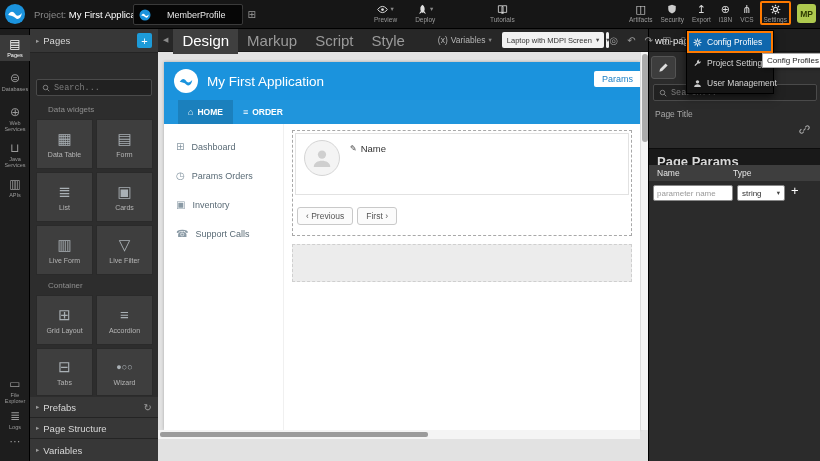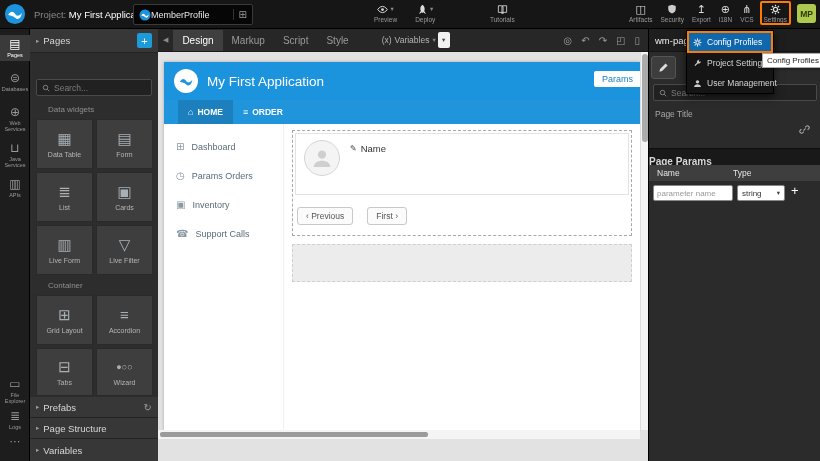--- a/index.html
+++ b/index.html
@@ -6,21 +6,21 @@
 html,body{background:#111}
 body{font-family:"Liberation Sans","DejaVu Sans",sans-serif}
 .app{position:relative;width:820px;height:461px;overflow:hidden;background:#1c1c1c;font-size:10px}
 svg{display:block}
 
 
 .topbar{position:absolute;left:0;top:0;width:820px;height:29px;background:#161616;border-bottom:1px solid #000;z-index:20}
 .logo{position:absolute;left:4px;top:3px;width:22px;height:22px}
 .proj{position:absolute;left:34px;top:9px;font-size:9.5px;color:#fff;white-space:nowrap}
 .proj .pfx{color:#8a8a8a}
-.pagetab{position:absolute;left:133px;top:4px;width:120px;height:21px;background:#060606;border:1px solid #3a3a3a;border-radius:2px;display:flex;align-items:center;gap:0;padding:0 5px;color:#e8e8e8;font-size:9px;cursor:pointer}
+.pagetab{position:absolute;left:133px;top:4px;width:110px;height:21px;background:#060606;border:1px solid #3a3a3a;border-radius:2px;display:flex;align-items:center;gap:16px;padding:0 5px;color:#e8e8e8;font-size:9px;cursor:pointer}
 .pagetab .gh{margin-left:auto;color:#9a9a9a;border-left:1px solid #333;padding-left:5px;font-size:10px}
 .tb-group{position:absolute;top:3px;display:flex;gap:18px}
 .stack{display:flex;flex-direction:column;align-items:center;cursor:pointer}
 .icrow{display:flex;align-items:center;gap:2px;height:12px}
 .stack .lb{font-size:6.5px;color:#9a9a9a;margin-top:1px;white-space:nowrap}
 .caret{font-size:6.5px;color:#8a8a8a}
 .tb-right{position:absolute;right:4px;top:3px;display:flex;gap:8px;align-items:flex-start}
 .settings-wrap{border:2px solid #ff7a00;border-radius:2px;padding:0 2px;margin:-2px -2px 0 -2px}
 .avatar{width:19px;height:19px;border-radius:3px;background:#aec94f;color:#2d3a00;font-weight:bold;font-size:8.5px;display:flex;align-items:center;justify-content:center;margin-top:1px;cursor:pointer}
 
@@ -31,32 +31,32 @@
 .rail-item .lb{font-size:5.5px;text-align:center;line-height:6px;margin-top:1px}
 .rail-item.active{background:#3a3a3a;color:#fff}
 .rail-more{position:absolute;left:0;top:406px;width:30px;text-align:center;color:#9a9a9a;font-size:11px;cursor:pointer}
 
 
 .leftpanel{position:absolute;left:30px;top:29px;width:128px;height:432px;background:#2d2d2d;z-index:5}
 .lp-header{position:absolute;left:0;width:128px;height:22px;background:#373737;border-bottom:1px solid #242424;display:flex;align-items:center;padding:0 6px;color:#d8d8d8;font-size:9.5px;gap:4px;cursor:pointer}
 .lp-header .tri{font-size:6.5px;color:#9a9a9a}
 .addbtn{margin-left:auto;width:15px;height:15px;background:#1d9bd8;color:#fff;border-radius:2px;display:flex;align-items:center;justify-content:center;font-size:11px;cursor:pointer}
 .searchbox{position:absolute;display:flex;align-items:center;gap:4px;background:#212121;border:1px solid #4a4a4a;border-radius:2px;padding:0 5px}
-.searchbox input{background:transparent;border:none;outline:none;color:#bbb;font-size:8.5px;width:100%;font-family:Liberation Sans, sans-serif}
+.searchbox input{background:transparent;border:none;outline:none;color:#bbb;font-size:8.5px;width:100%;font-family:Liberation Mono, monospace}
 .searchbox input::placeholder{color:#7d7d7d}
 .gl{position:absolute;left:18px;color:#8f8f8f;font-size:8px}
 .tile{position:absolute;width:57px;height:50px;background:#3e3e3e;border:1px solid #2a2a2a;display:flex;flex-direction:column;align-items:center;justify-content:center;gap:4px;cursor:grab}
 .tile .ic{color:#a9b0b5;font-size:15px;line-height:16px}
 .tile .lb{color:#b5b5b5;font-size:7px;white-space:nowrap}
 .lp-header .refresh{margin-left:auto;color:#9a9a9a;font-size:10px}
 
 
 .toolbar{position:absolute;left:158px;top:29px;width:490px;height:23px;background:#272727;display:flex;align-items:center;border-bottom:1px solid #1a1a1a;z-index:6}
 .collapse{color:#8a8a8a;font-size:7px;padding:0 5px;cursor:pointer}
-.dtab{padding:5px 9px;font-size:10px;color:#9a9a9a;cursor:pointer}
+.dtab{padding:5px 9px;font-size:15px;color:#9a9a9a;cursor:pointer}
 .dtab.active{background:#3f3f3f;color:#fff}
 .vars{display:flex;align-items:center;gap:3px;color:#b5b5b5;font-size:8.5px;margin-left:24px;cursor:pointer}
 .device{margin-left:10px;background:#f2f2f2;border-radius:2px;height:16px;display:flex;align-items:center;padding:0 5px;font-size:7.5px;color:#333;gap:4px;cursor:pointer;white-space:nowrap}
 .devcaret{background:#f2f2f2;border-radius:2px;height:16px;width:12px;margin-left:2px;display:flex;align-items:center;justify-content:center;font-size:6.5px;color:#444;cursor:pointer}
 .ticons{margin-left:auto;display:flex;gap:9px;color:#9a9a9a;font-size:10px;padding-right:8px}
 .ticons span{cursor:pointer}
 
 
 .canvas{position:absolute;left:158px;top:52px;width:490px;height:409px;background:#e2e2e2;z-index:4}
 .page{position:absolute;left:6px;top:10px;width:476px;height:368px;background:#fff;overflow:hidden;box-shadow:0 0 3px rgba(0,0,0,.25)}
@@ -71,39 +71,39 @@
 .pbody{display:flex;height:306px}
 .sidenav{width:120px;border-right:1px solid #f0f0f0;padding-top:8px}
 .sn-item{display:flex;align-items:center;gap:7px;padding:9px 12px;color:#5a6b76;font-size:9px;cursor:pointer;white-space:nowrap}
 .sn-item .ic{color:#8a9aa5;font-size:10px}
 .pmain{flex:1;padding:6px 8px;position:relative}
 .selbox{border:1px dashed #a8a8a8;padding:2px}
 .listcard{border:1px solid #e2e2e2;height:62px;display:flex;gap:10px;padding:6px 8px;align-items:flex-start;background:#fff}
 .avatar-ph{width:36px;height:36px;border-radius:50%;background:#f4f4f4;border:1px solid #d5d5d5;display:flex;align-items:center;justify-content:center;overflow:hidden}
 .nm{display:flex;align-items:center;gap:4px;margin-top:3px;color:#333;font-size:9.5px}
 .nm .ic{font-size:8px;color:#444}
-.pagin{display:flex;gap:14px;margin:12px 0 8px 2px}
+.pagin{display:flex;gap:4px;margin:12px 0 8px 2px}
 .pgbtn{border:1px solid #c9c9c9;border-radius:3px;background:#fbfbfb;color:#555;font-size:8.5px;padding:3px 8px;cursor:pointer}
 .grayblock{margin-top:8px;height:38px;background:#ececec;border:1px dashed #cfcfcf}
 .vscroll{position:absolute;left:482px;top:0;width:8px;height:378px;background:#f4f4f4;border-left:1px solid #ddd}
 .vthumb{position:absolute;left:1px;top:2px;width:6px;height:88px;background:#ababab;border-radius:3px;cursor:grab}
 .hscroll{position:absolute;left:0;top:378px;width:482px;height:9px;background:#f4f4f4}
 .hthumb{position:absolute;left:2px;top:2px;width:268px;height:5px;background:#9b9b9b;border-radius:2px;cursor:grab}
 .tabbar{position:absolute;left:0;top:411px;width:490px;height:18px;background:#eceff1;display:flex;border-top:1px solid #d5d5d5}
 .ptab{width:78px;background:#2287d8;color:#fff;font-size:8.5px;display:flex;align-items:center;justify-content:center;cursor:pointer}
 
 
 .rightpanel{position:absolute;left:648px;top:29px;width:172px;height:432px;background:#2b2b2b;border-left:1px solid #000;z-index:5}
 .rp-strip{position:absolute;left:0;top:0;width:172px;height:23px;background:#1e1e1e;border-bottom:1px solid #141414;display:flex;align-items:center;padding:0 6px;color:#eee;font-size:9.5px}
 .pencil-tab{position:absolute;left:2px;top:27px;width:25px;height:23px;background:#3d3d3d;border:1px solid #555;border-radius:3px;display:flex;align-items:center;justify-content:center;cursor:pointer}
 .rp-search{left:4px;top:55px;width:164px;height:17px}
 .rp-label{position:absolute;left:6px;top:80px;color:#a8a8a8;font-size:8.5px}
 .rp-input{position:absolute;left:4px;top:93px;width:140px;height:17px;background:#fff;border:1px solid #777;border-radius:2px;color:#333;font-size:8.5px;padding:0 4px;font-family:inherit}
 .linkic{position:absolute;left:150px;top:95px;cursor:pointer}
-.rp-section{position:absolute;left:0;top:119px;width:172px;height:27px;background:#191919;color:#d8d8d8;font-size:10px;display:flex;align-items:center;padding:0 0;border-top:1px solid #0d0d0d;border-bottom:1px solid #0d0d0d;font-weight:bold}
+.rp-section{position:absolute;left:0;top:119px;width:172px;height:27px;background:#191919;color:#d8d8d8;font-size:13px;display:flex;align-items:center;padding:0 8px;border-top:1px solid #0d0d0d;border-bottom:1px solid #0d0d0d;font-weight:bold}
 .rp-thead{position:absolute;left:0;top:136px;width:172px;height:16px;background:#3e3e3e;display:flex;color:#e5e5e5;font-size:8.5px;align-items:center}
 .rp-thead .c1{width:84px;padding-left:8px}
 .rp-thead .c2{width:60px}
 .param-name{position:absolute;left:4px;top:156px;width:80px;height:16px;background:#fff;border:1px solid #888;border-radius:2px;font-size:8px;padding:0 3px;color:#333;font-family:inherit}
 .param-name::placeholder{color:#999}
 .param-type{position:absolute;left:88px;top:156px;width:48px;height:16px;background:#fff;border:1px solid #888;border-radius:2px;font-size:8px;color:#333;display:flex;align-items:center;justify-content:space-between;padding:0 4px;cursor:pointer}
 .param-type .caret{color:#444}
 .addparam{position:absolute;left:142px;top:154px;color:#fff;font-size:13px;cursor:pointer}
 
 
@@ -344,20 +344,24 @@
   <div class="toolbar">
     <span class="collapse">◀</span>
     <span class="dtab active">Design</span>
     <span class="dtab">Markup</span>
     <span class="dtab">Script</span>
     <span class="dtab">Style</span>
     <span class="vars">
       <span>(x)</span>
       <span>Variables</span>
       <span class="caret">▾</span>
+    </span>
+    <span class="device">
+      <span>Laptop with MDPI Screen</span>
+      <span class="caret" style="color:#444">▾</span>
     </span>
     <span class="devcaret">▾</span>
     <span class="ticons">
       <span>◎</span>
       <span>↶</span>
       <span>↷</span>
       <span>◰</span>
       <span>▯</span>
     </span>
   </div>

